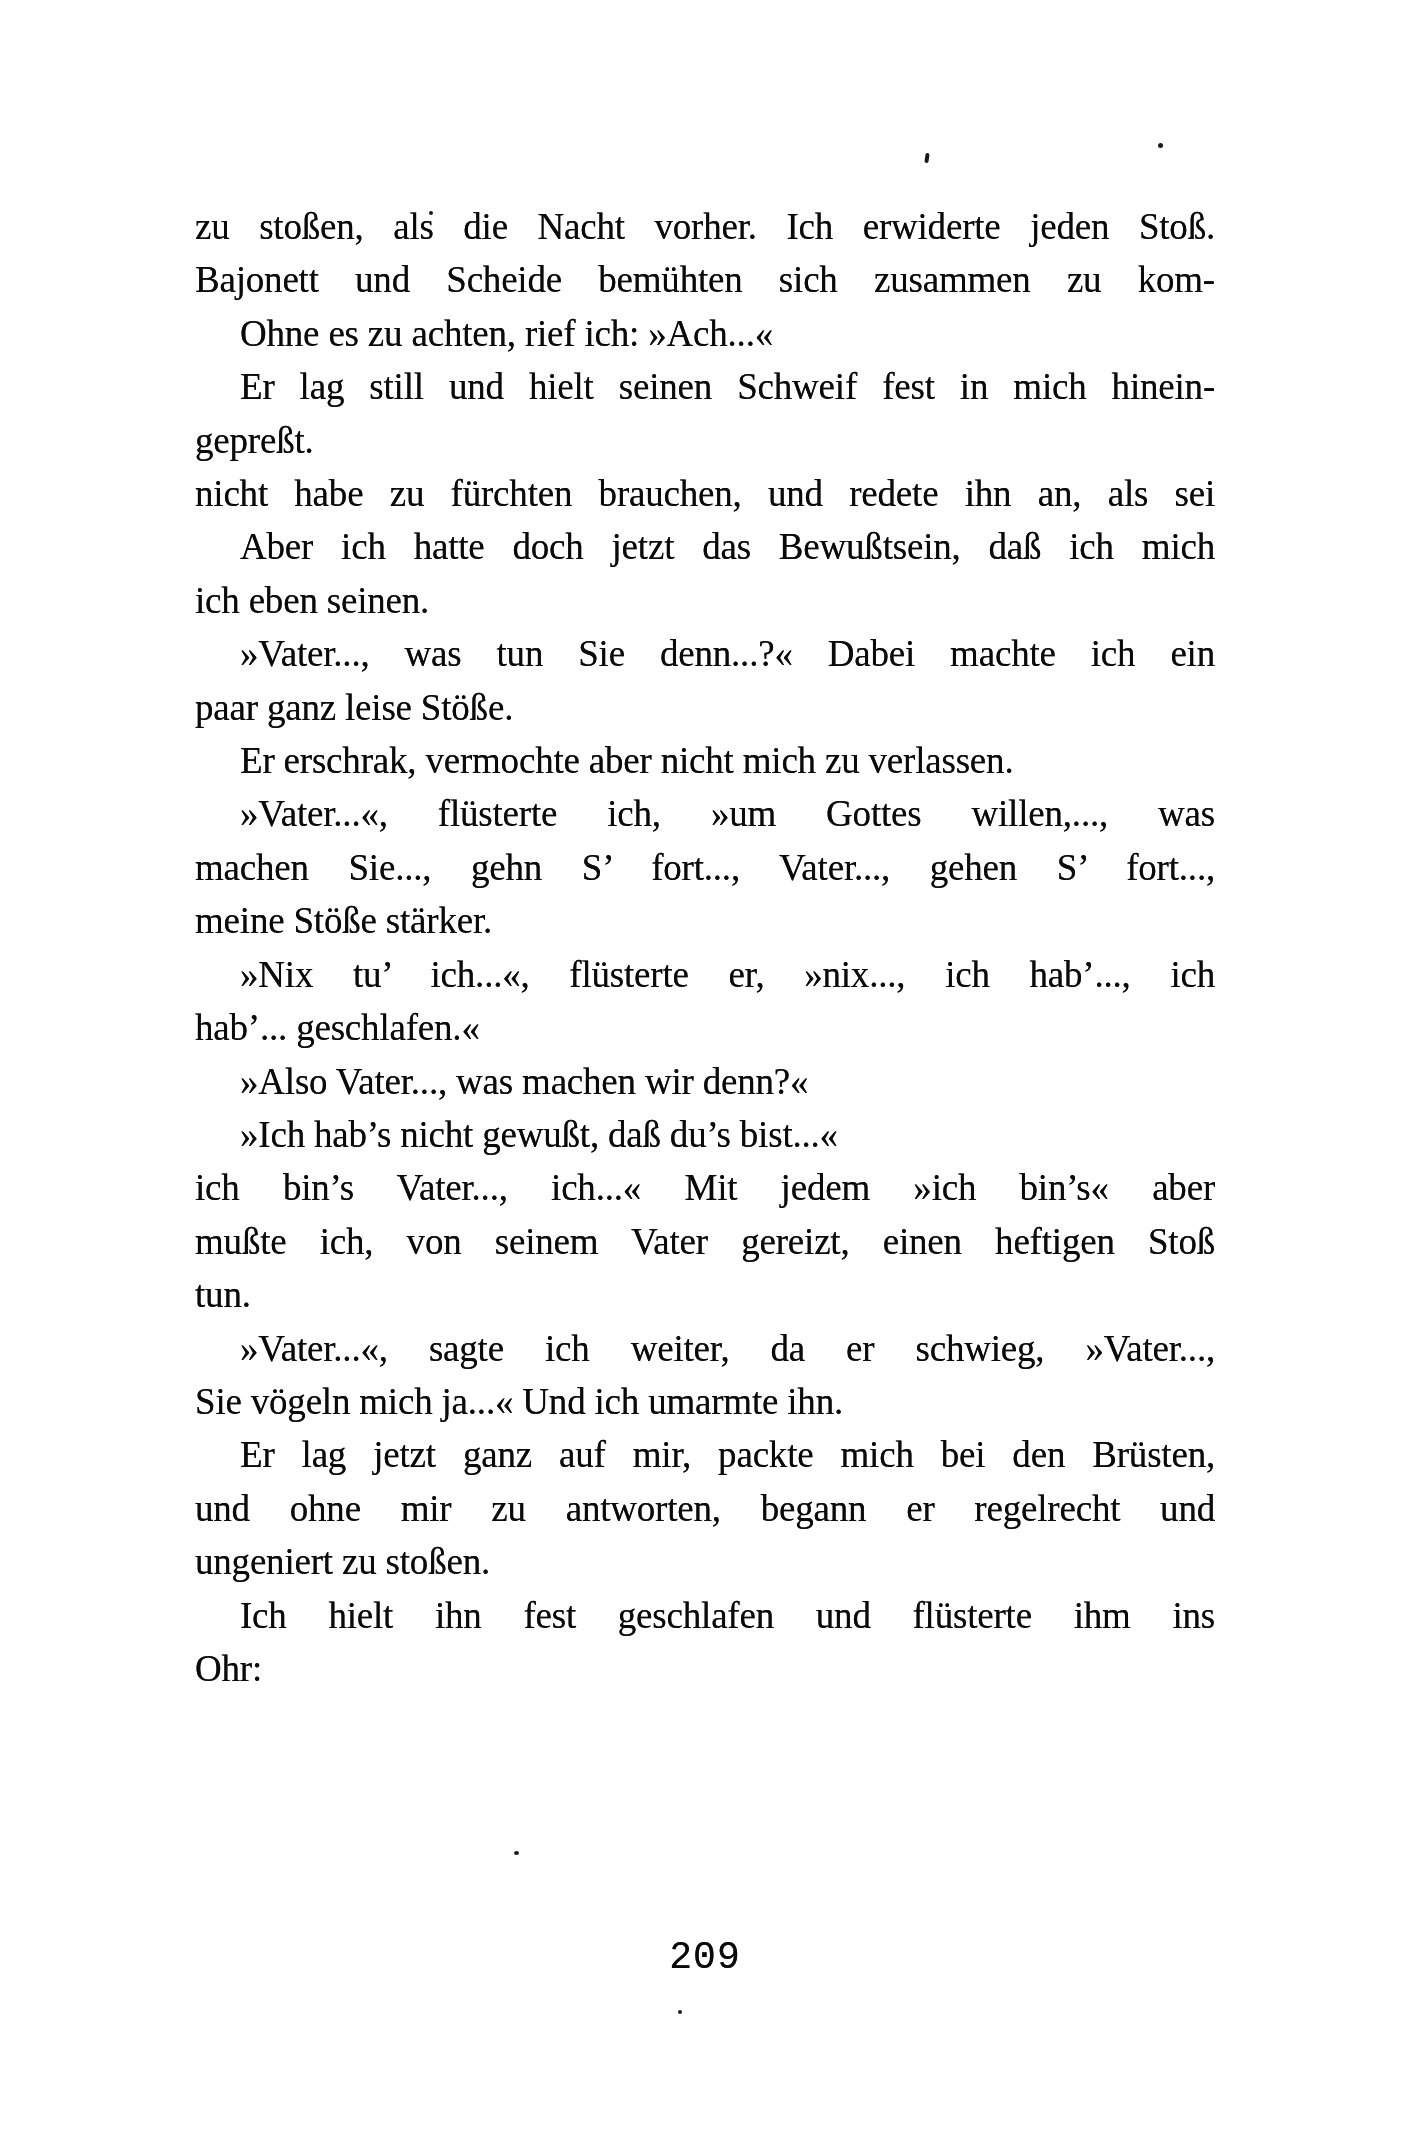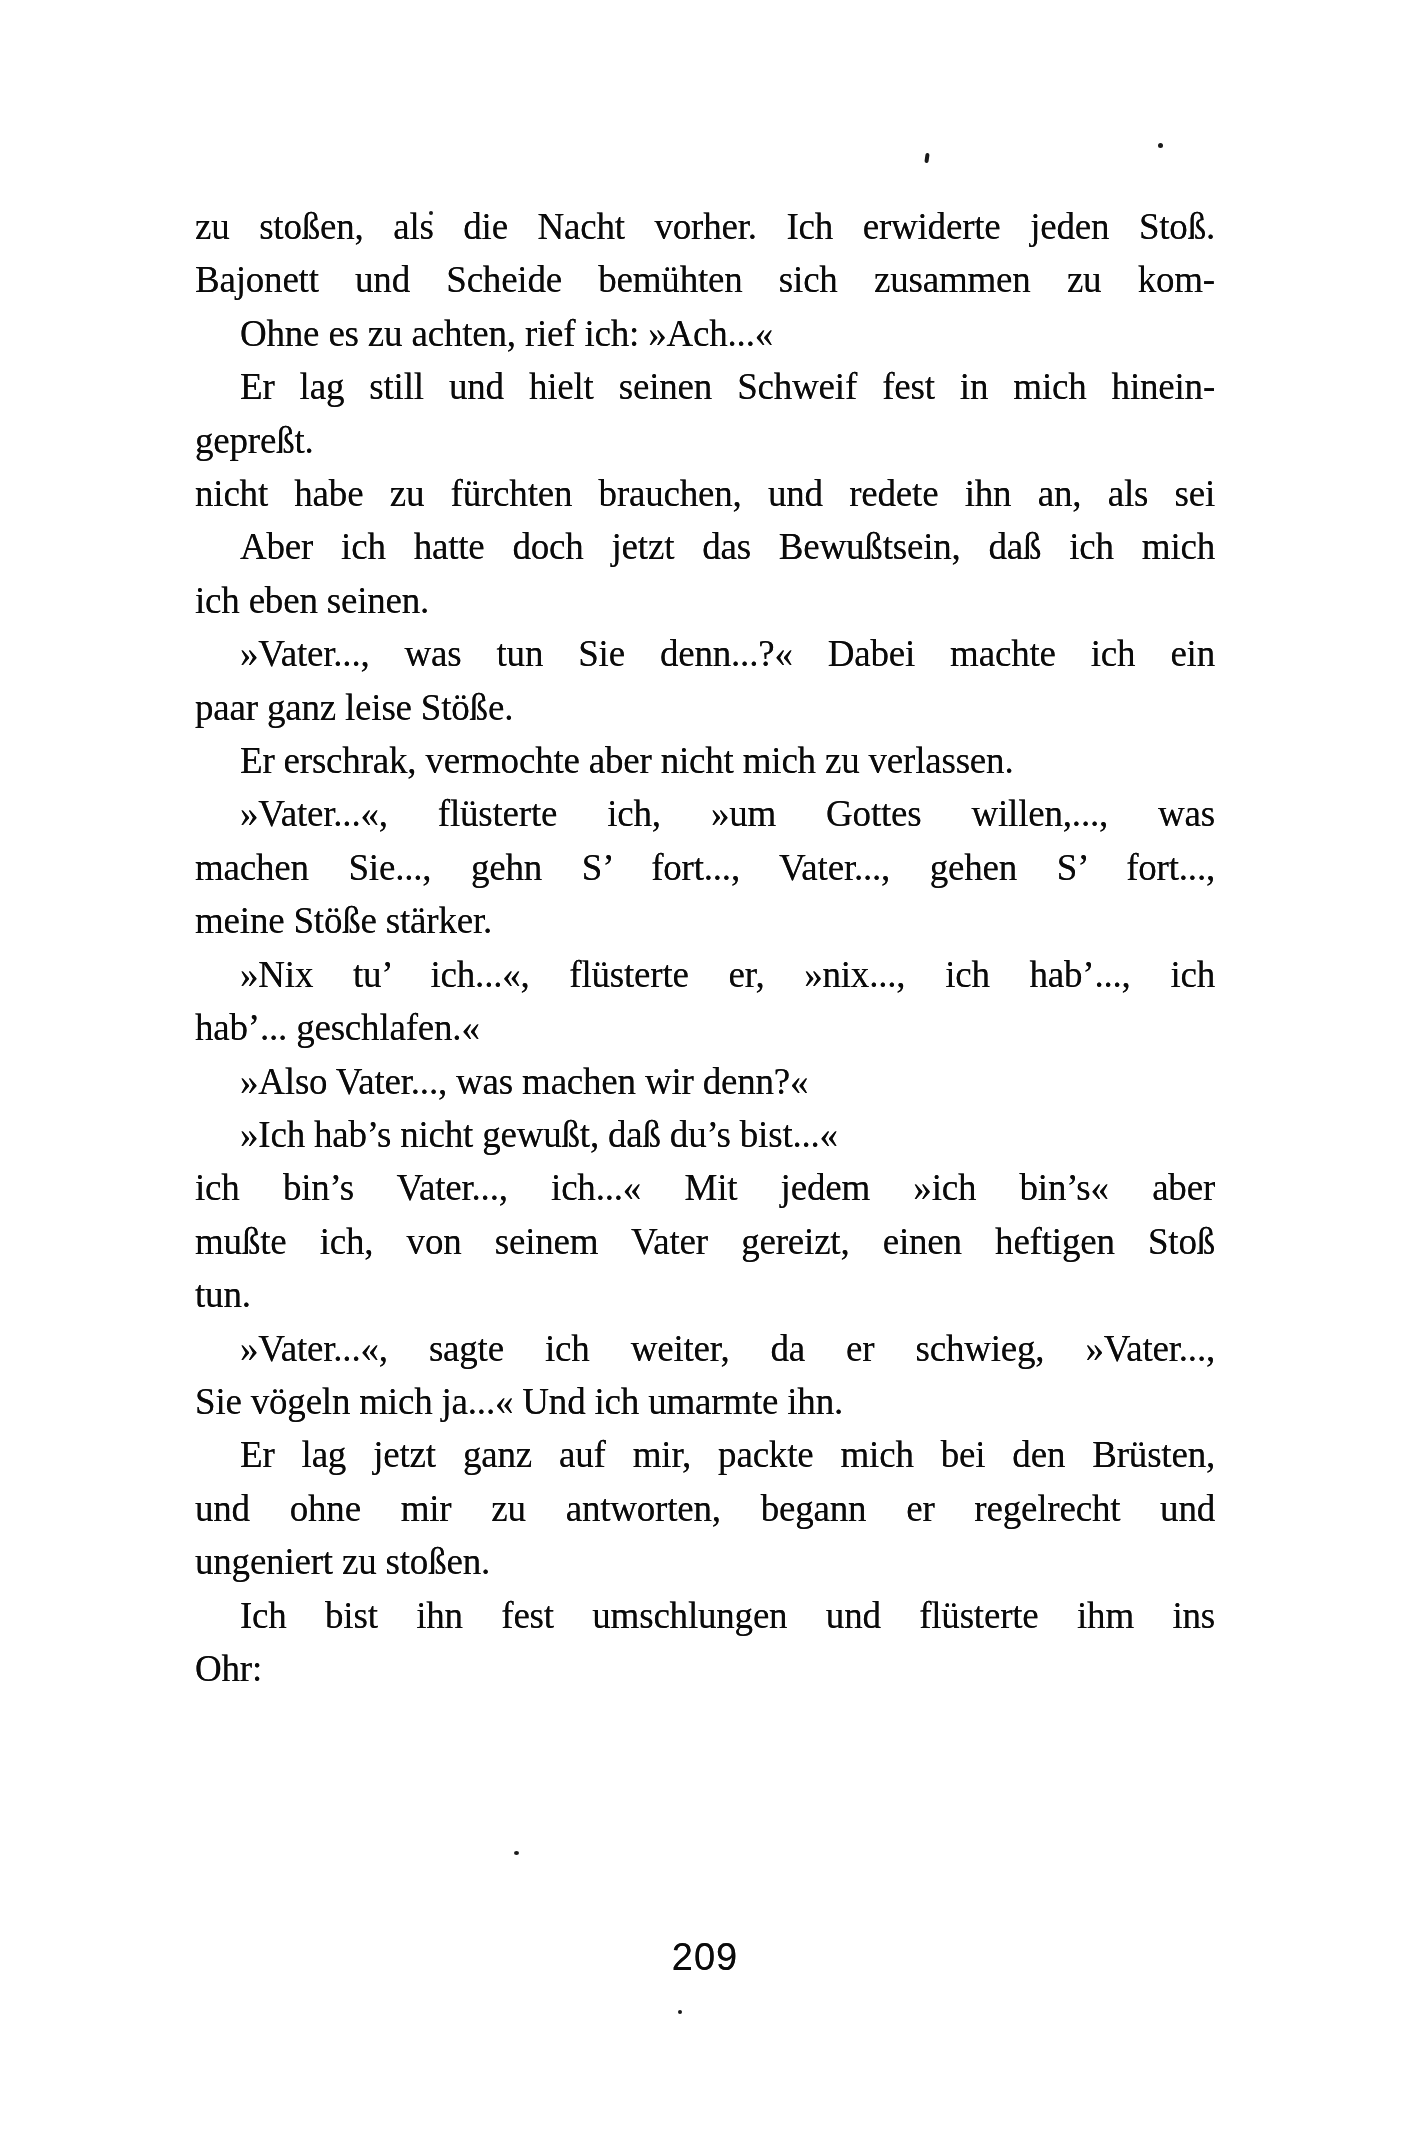--- a/index.html
+++ b/index.html
@@ -37,21 +37,21 @@
   }
   .line.indent {
     text-indent: 45px;
   }
   .page-number {
     position: absolute;
     left: 195px;
     top: 1936px;
     width: 1020px;
     text-align: center;
-    font-family: Liberation Sans, sans-serif;
+    font-family: Liberation Mono, monospace;
     font-size: 38px;
     letter-spacing: 1px;
     color: #0a0a0a;
     text-shadow: 0 0 0.6px rgba(0,0,0,0.75);
   }
   .speck {
     position: absolute;
     background: #1a1a1a;
   }
   .speck.dot  { border-radius: 50%; }
@@ -82,21 +82,21 @@
       <div class="line indent">»Also Vater..., was machen wir denn?«</div>
       <div class="line indent">»Ich hab’s nicht gewußt, daß du’s bist...«</div>
       <div class="line jfull">ich bin’s Vater..., ich...« Mit jedem »ich bin’s« aber</div>
       <div class="line jfull">mußte ich, von seinem Vater gereizt, einen heftigen Stoß</div>
       <div class="line">tun.</div>
       <div class="line indent jfull">»Vater...«, sagte ich weiter, da er schwieg, »Vater...,</div>
       <div class="line">Sie vögeln mich ja...« Und ich umarmte ihn.</div>
       <div class="line indent jfull">Er lag jetzt ganz auf mir, packte mich bei den Brüsten,</div>
       <div class="line jfull">und ohne mir zu antworten, begann er regelrecht und</div>
       <div class="line">ungeniert zu stoßen.</div>
-      <div class="line indent jfull">Ich bist ihn fest umschlungen und flüsterte ihm ins</div>
+      <div class="line indent jfull">Ich hielt ihn fest geschlafen und flüsterte ihm ins</div>
       <div class="line">Ohr:</div>
     </div>
   <div class="page-number">209</div>
   <div>
       <span class="speck dot" style="left: 1158px; top: 143px; width: 5px; height: 5px;"></span>
       <span class="speck tick" style="left: 925px; top: 153px; width: 4px; height: 10px;"></span>
       <span class="speck dot" style="left: 429px; top: 211px; width: 4px; height: 4px;"></span>
       <span class="speck dash" style="left: 1348px; top: 626px; width: 14px; height: 4px;"></span>
       <span class="speck dot" style="left: 1322px; top: 1138px; width: 5px; height: 5px;"></span>
       <span class="speck dot" style="left: 1250px; top: 1491px; width: 6px; height: 4px;"></span>

